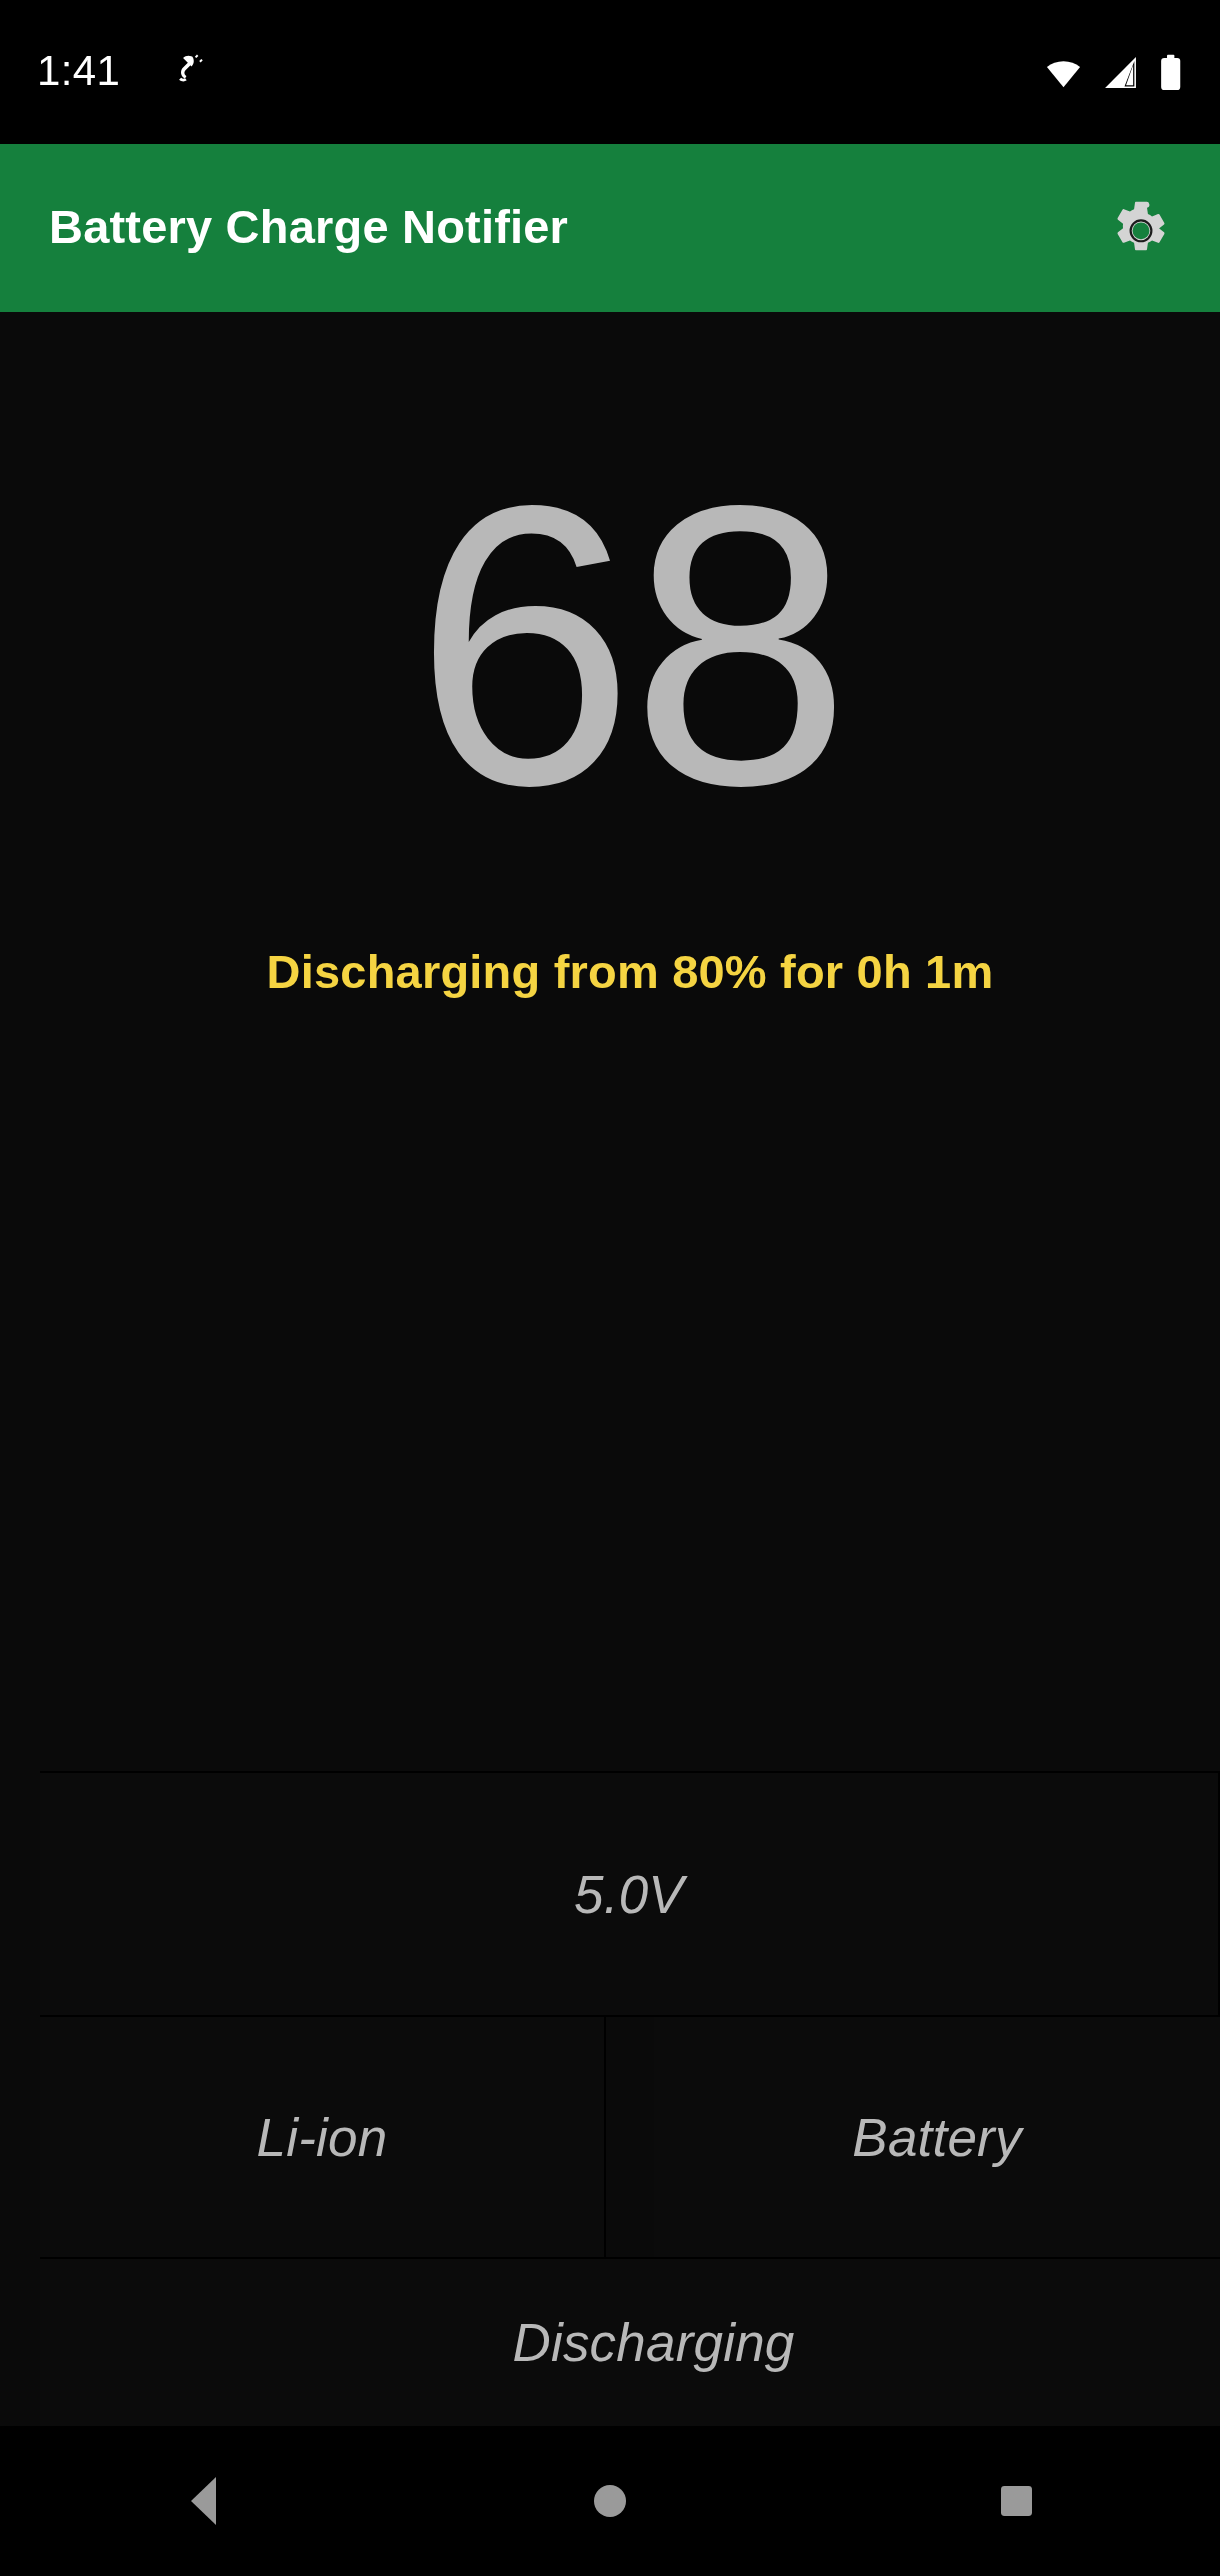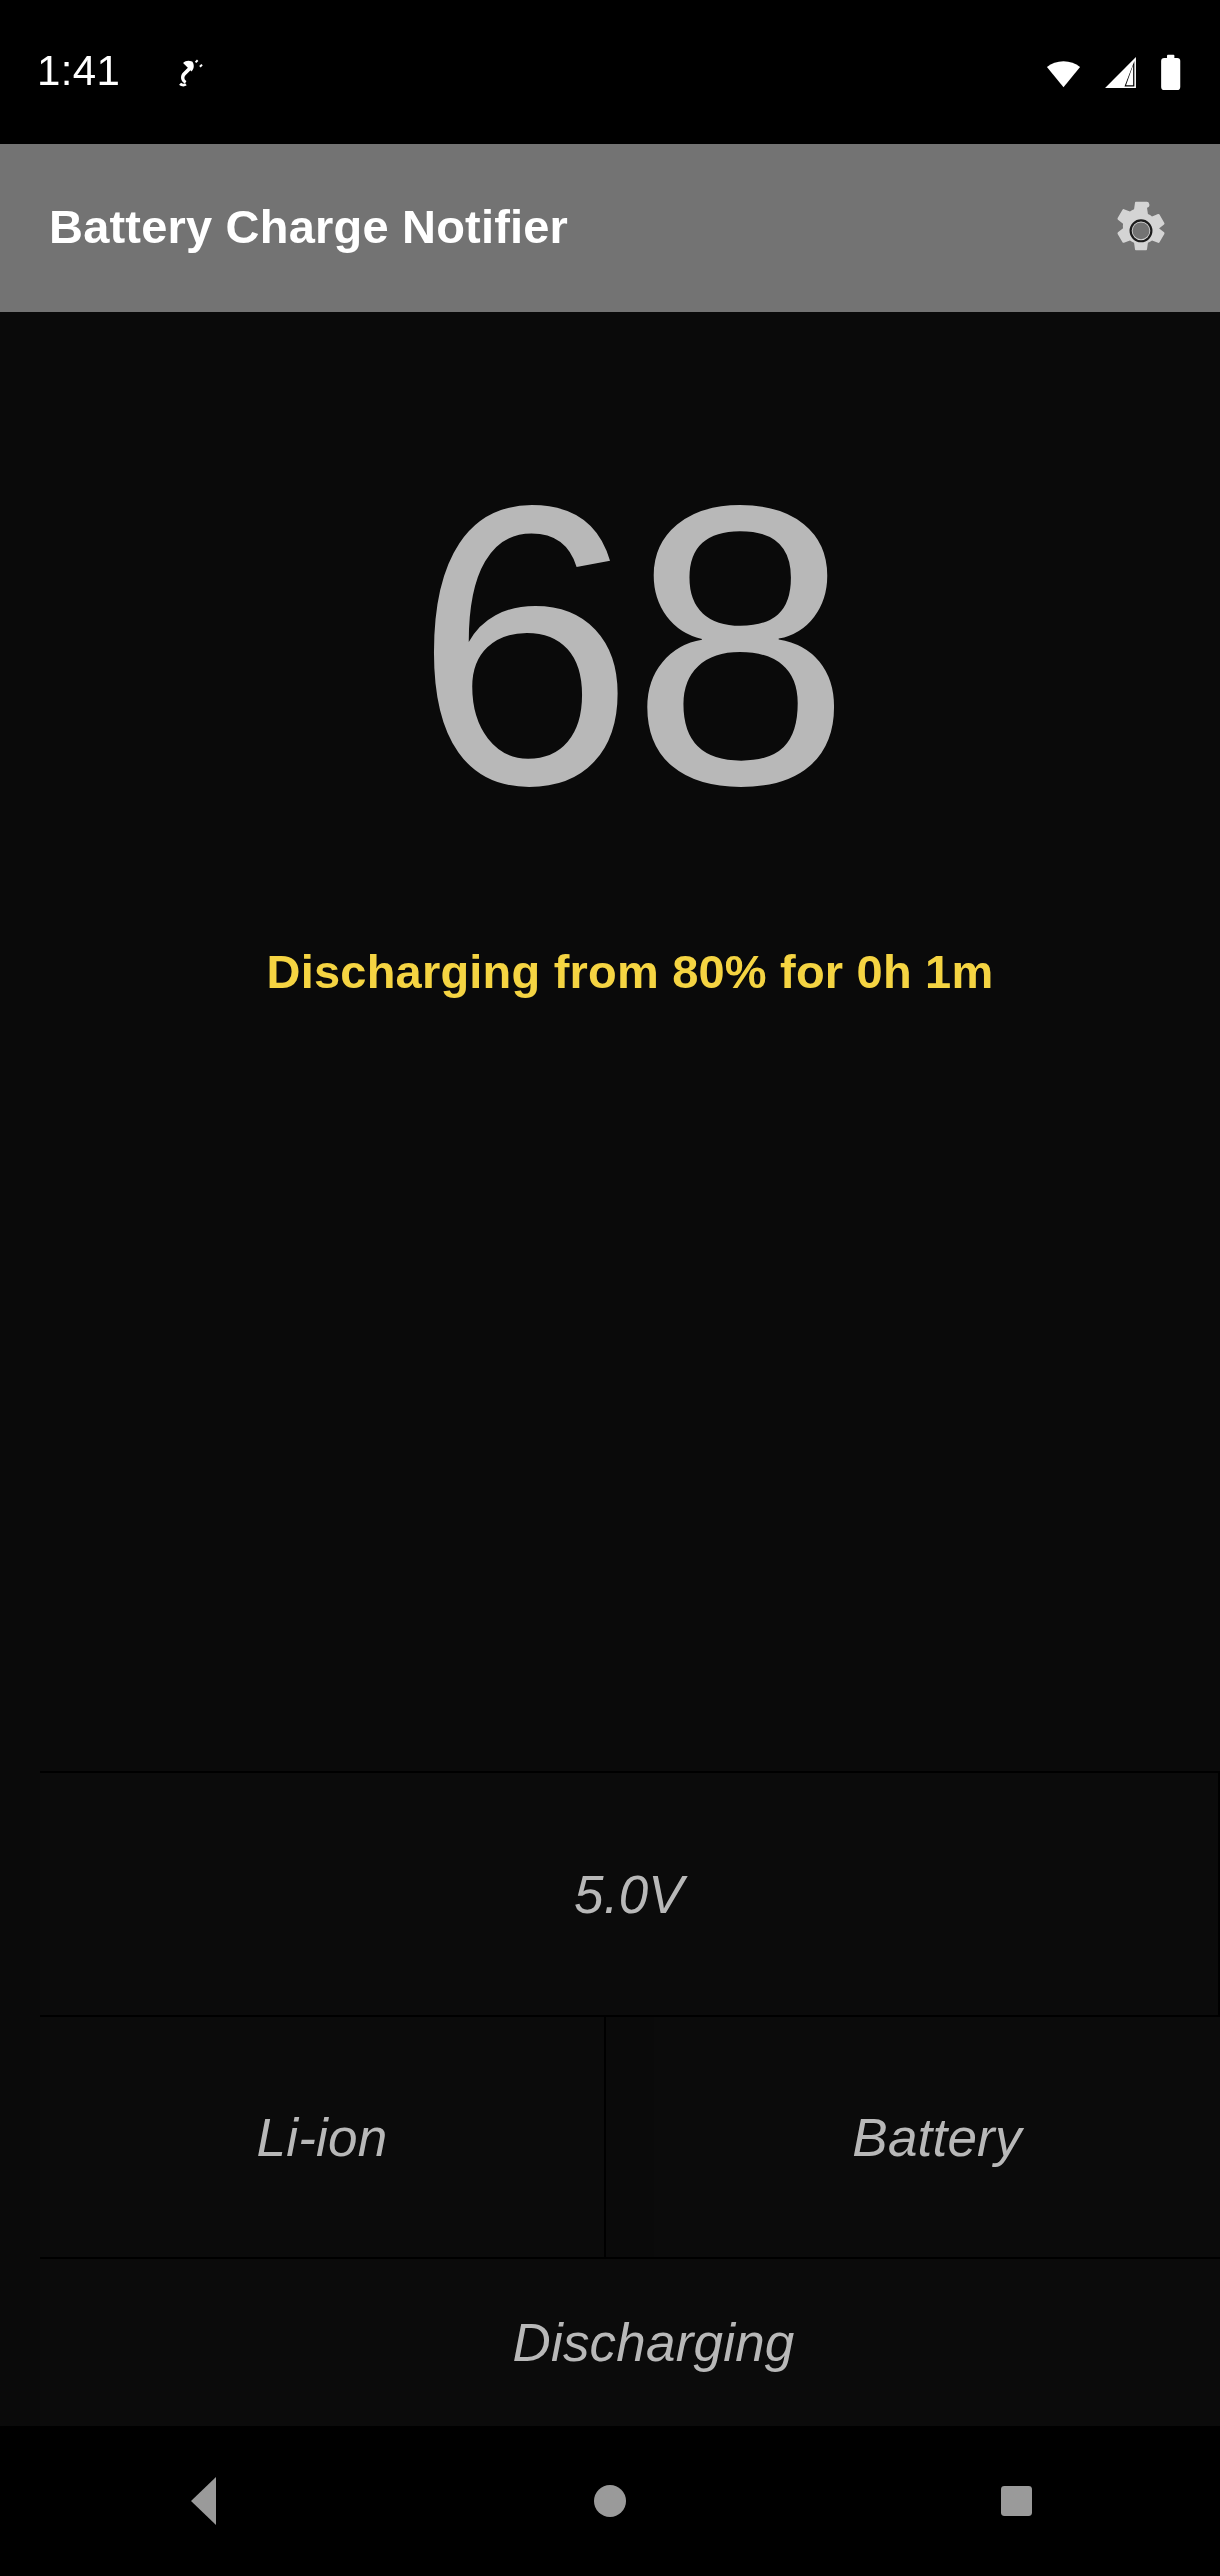--- a/index.html
+++ b/index.html
@@ -17,41 +17,41 @@
   }
 
   
   .status-bar {
     height:144px;
     background:#000000;
     display:flex; align-items:center;
     padding:0 37px 0 37px;
     flex:0 0 auto;
   }
-  .status-left { display:flex; align-items:center; gap:54px; }
+  .status-left { display:flex; gap:54px; }
   .status-clock {
     color:#ffffff;
     font-size:42px;
     letter-spacing:0.4px;
     line-height:1;
     padding-bottom:2.5px;
   }
   .status-right {
     margin-left:auto;
     display:flex; align-items:center; gap:18.6px;
   }
   .plug-icon { width:34px; height:34px; display:block; }
   .wifi-icon { width:39px; height:39px; display:block; }
   .signal-icon { width:37px; height:37px; display:block; }
   .batt-icon { width:25.4px; height:37px; display:block; }
 
   
   .app-bar {
     height:168px;
-    background:#737373;
+    background:#15803d;
     display:flex; align-items:center;
     padding:0 39px 4px 49px;
     flex:0 0 auto;
   }
   .app-title {
     color:#ffffff;
     font-size:47px;
     font-weight:bold;
     letter-spacing:0.2px;
     white-space:nowrap;

